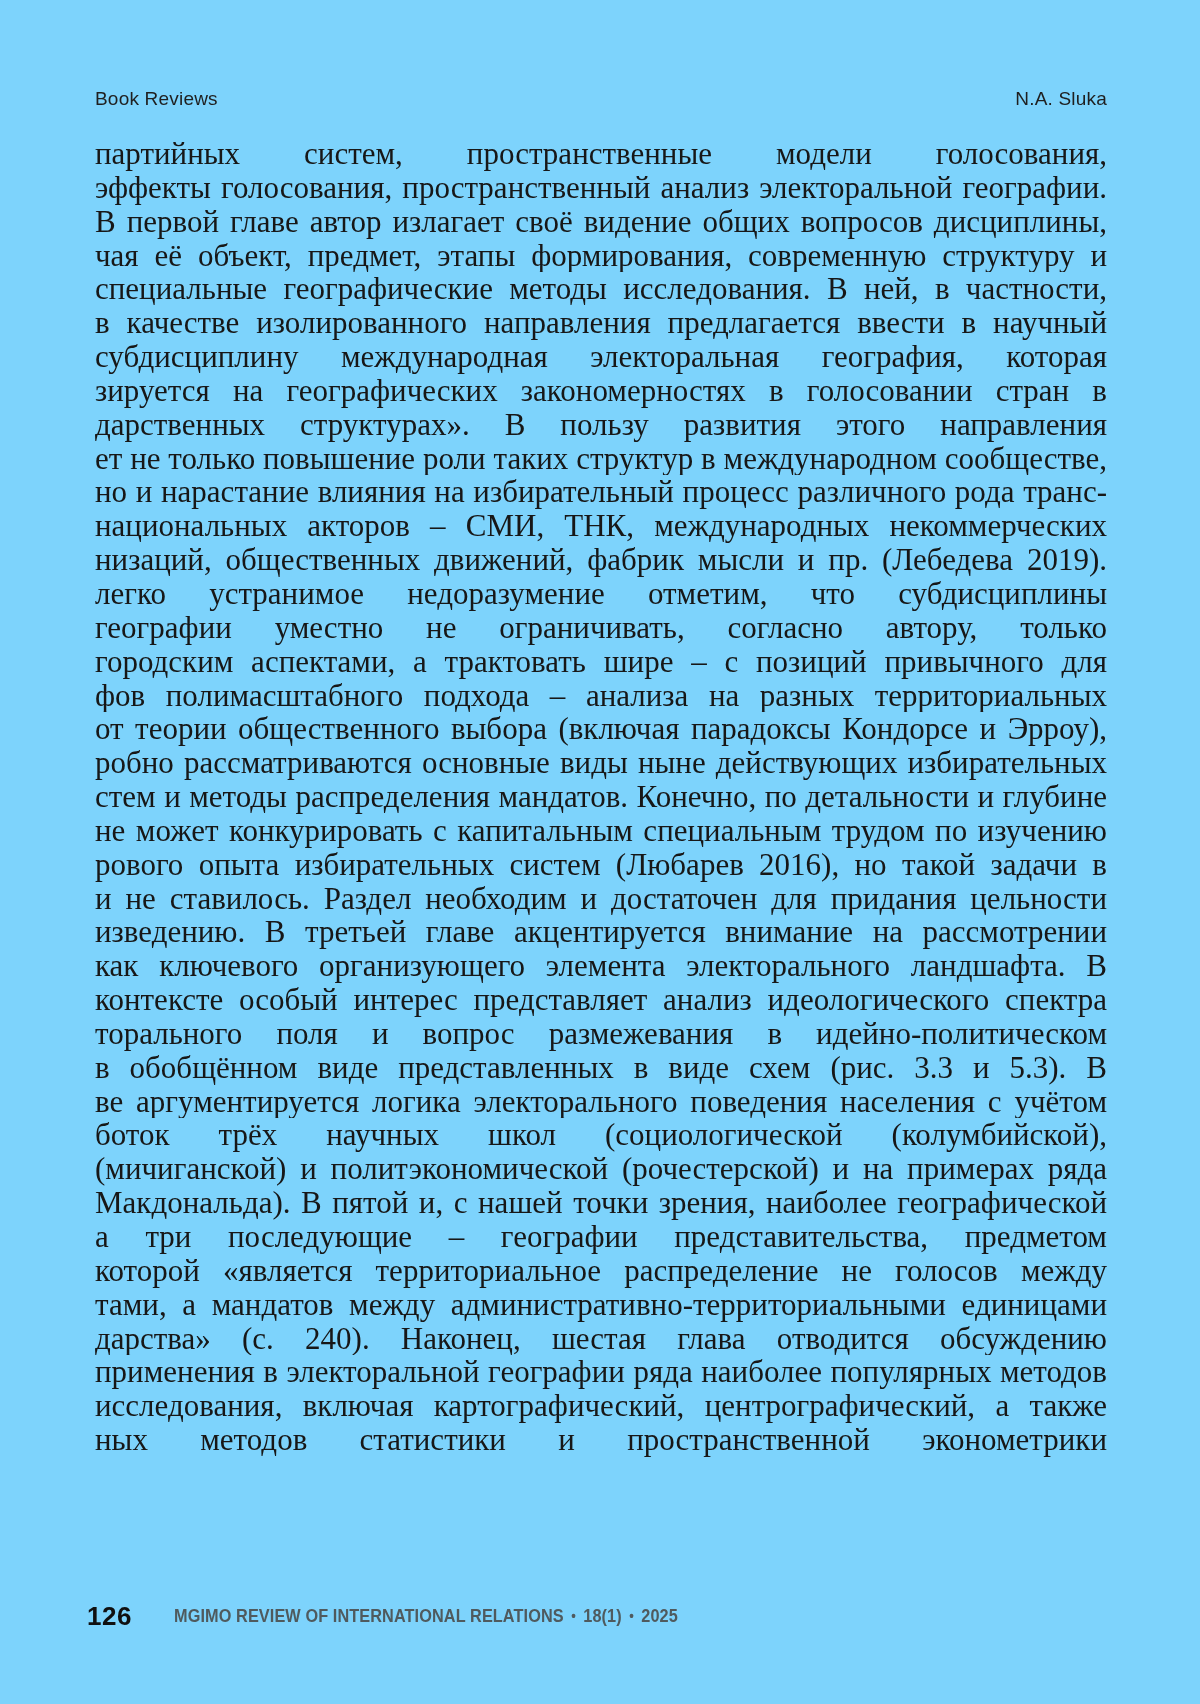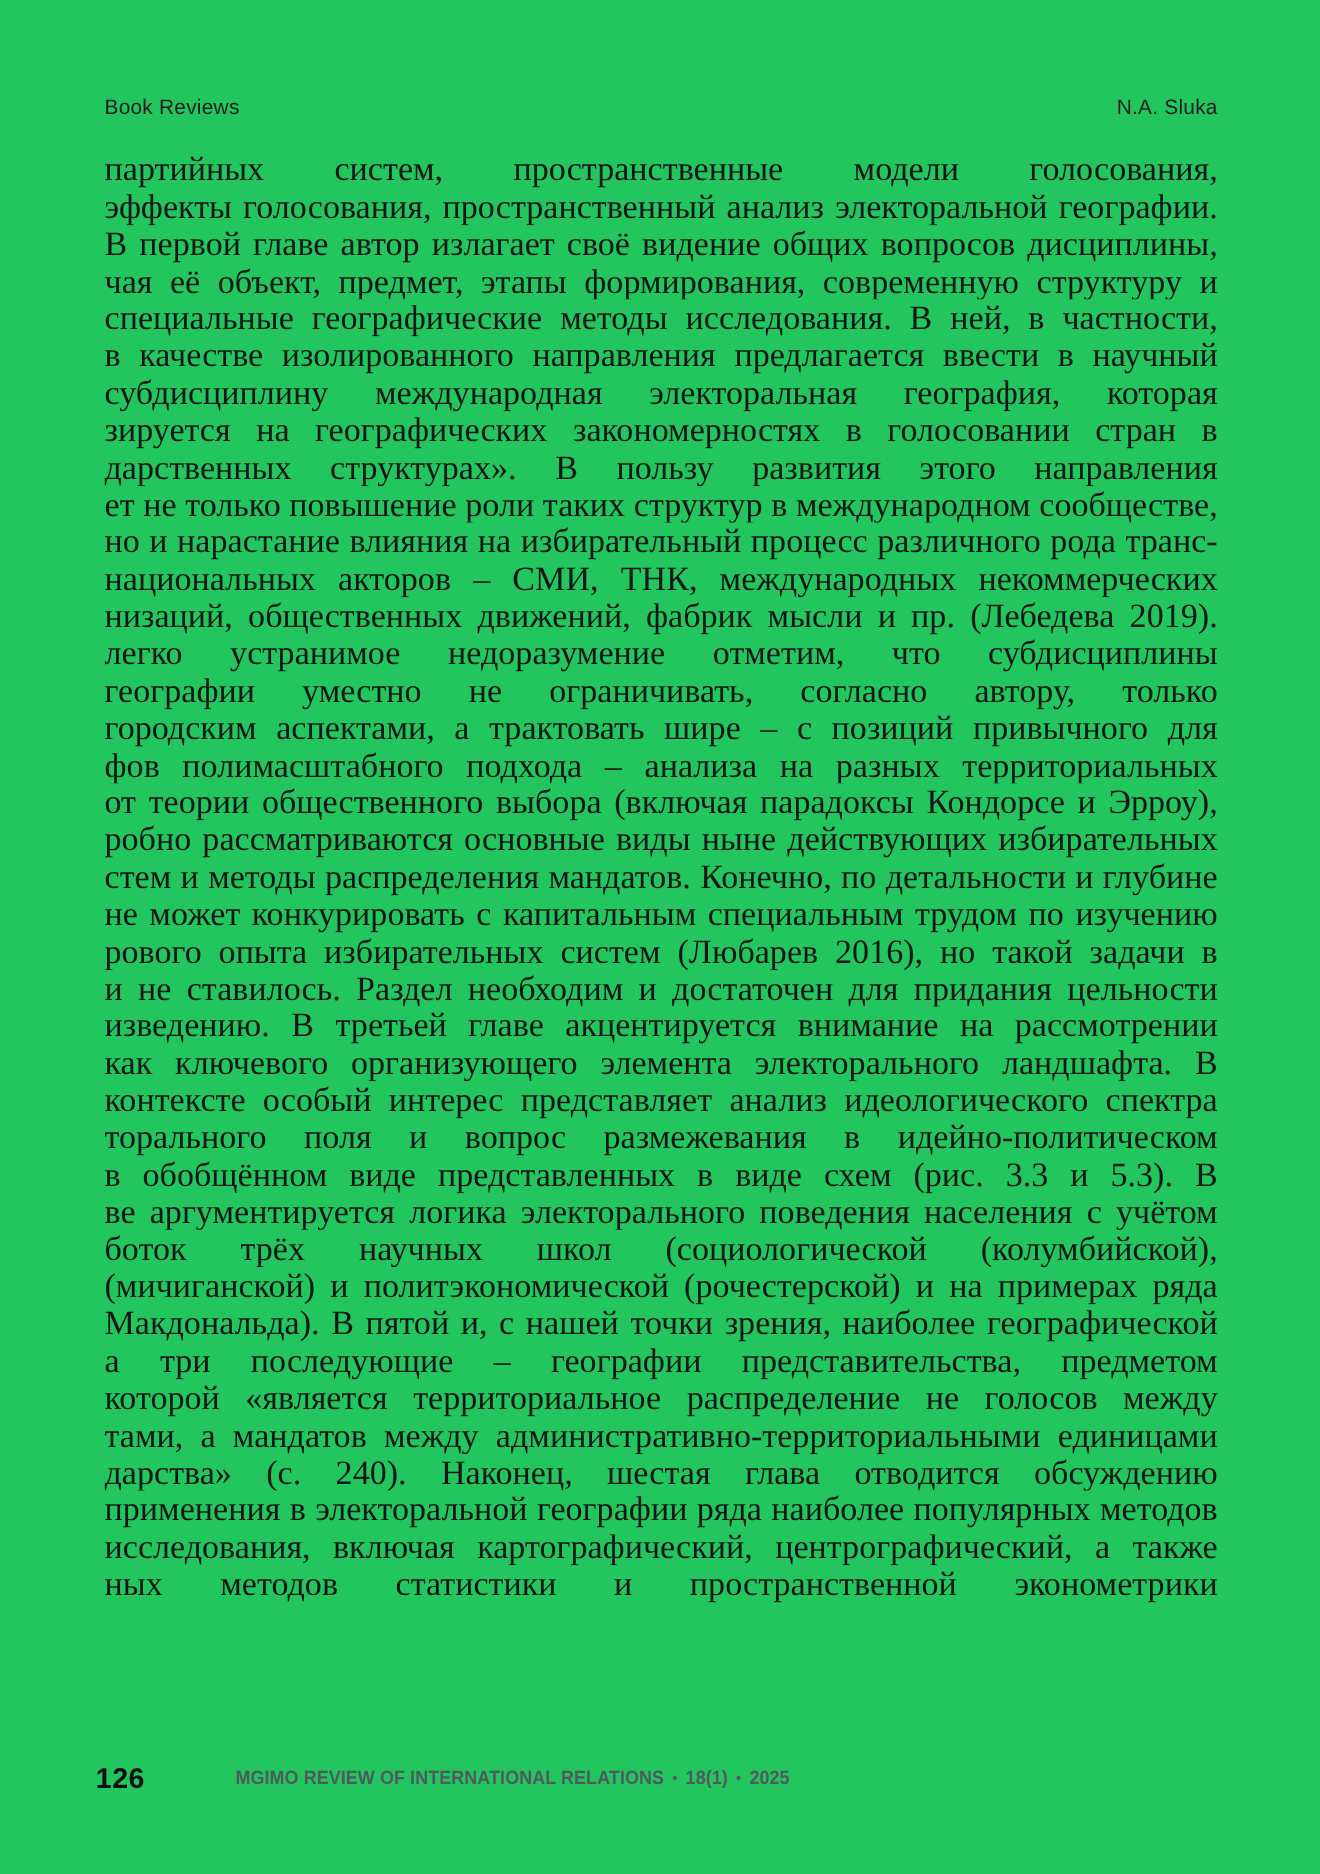--- a/index.html
+++ b/index.html
@@ -5,21 +5,21 @@
   html, body {
     margin: 0;
     padding: 0;
     background: #e8e8e8;
   }
   .page {
     position: relative;
     width: 1200px;
     height: 1704px;
     margin: 0 auto;
-    background: #22c55e;
+    background: #7dd3fc;
     overflow: hidden;
     font-family: "Liberation Serif", serif;
     color: #1b1b1b;
   }
   .running-header {
     position: absolute;
     left: 95px;
     right: 93px;
     top: 88px;
     display: flex;
@@ -50,21 +50,20 @@
   .body-line.last-line {
     text-align-last: left;
   }
   .page-footer {
     position: absolute;
     left: 87px;
     top: 1601px;
     display: flex;
     align-items: center;
     font-family: "Liberation Sans", sans-serif;
-    gap: 40px;
   }
   .page-number {
     font-size: 26px;
     font-weight: 700;
     color: #101010;
     letter-spacing: 0.5px;
   }
   .journal-line {
     margin-left: 42px;
     font-size: 17.5px;

